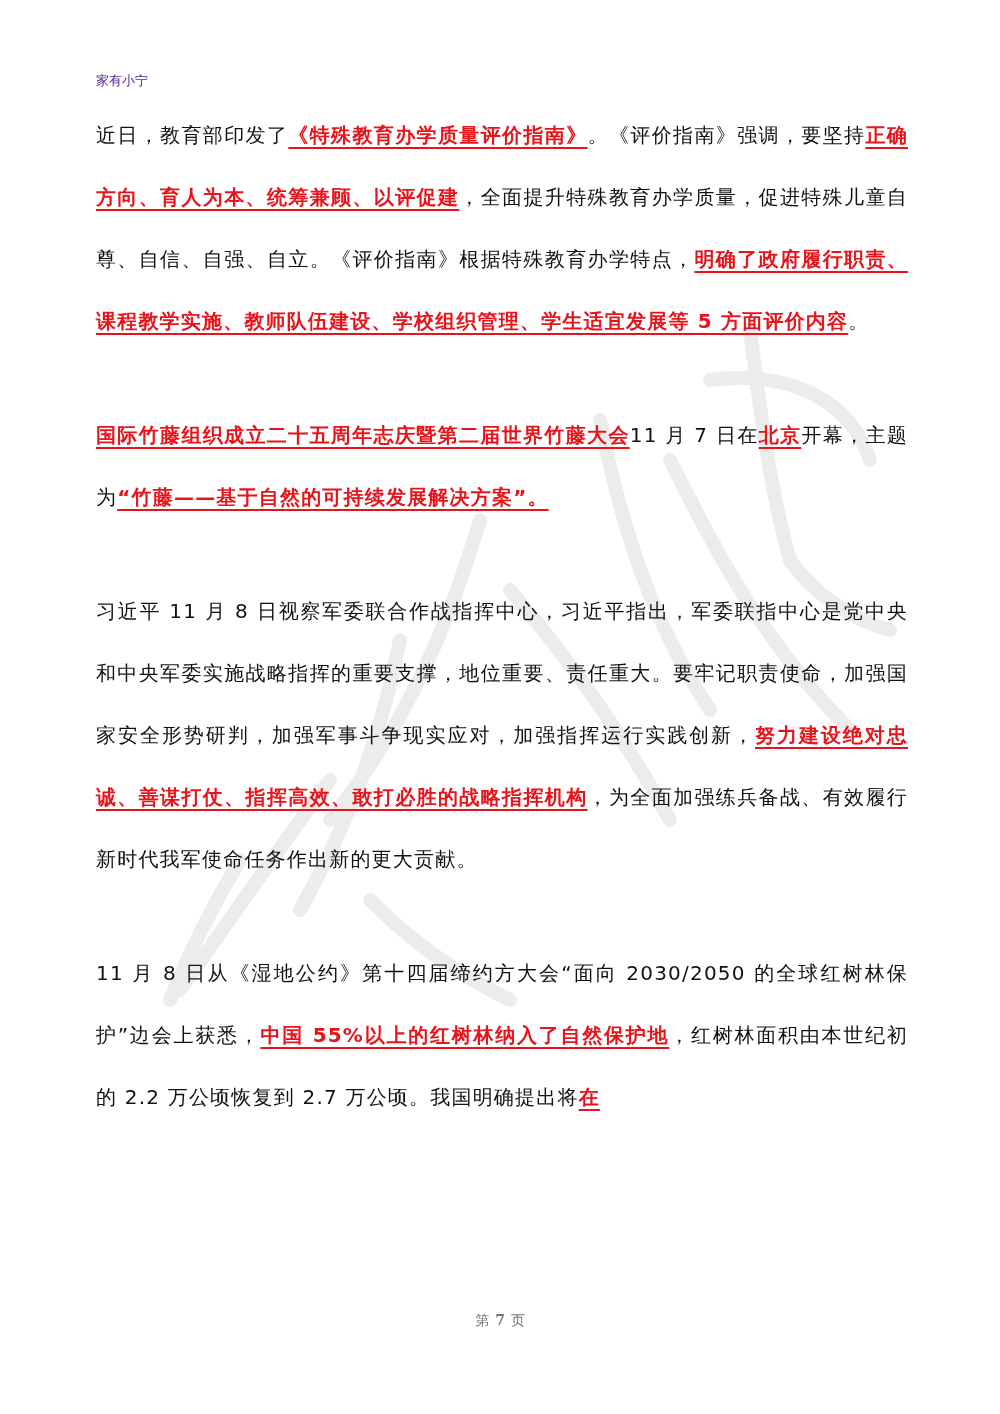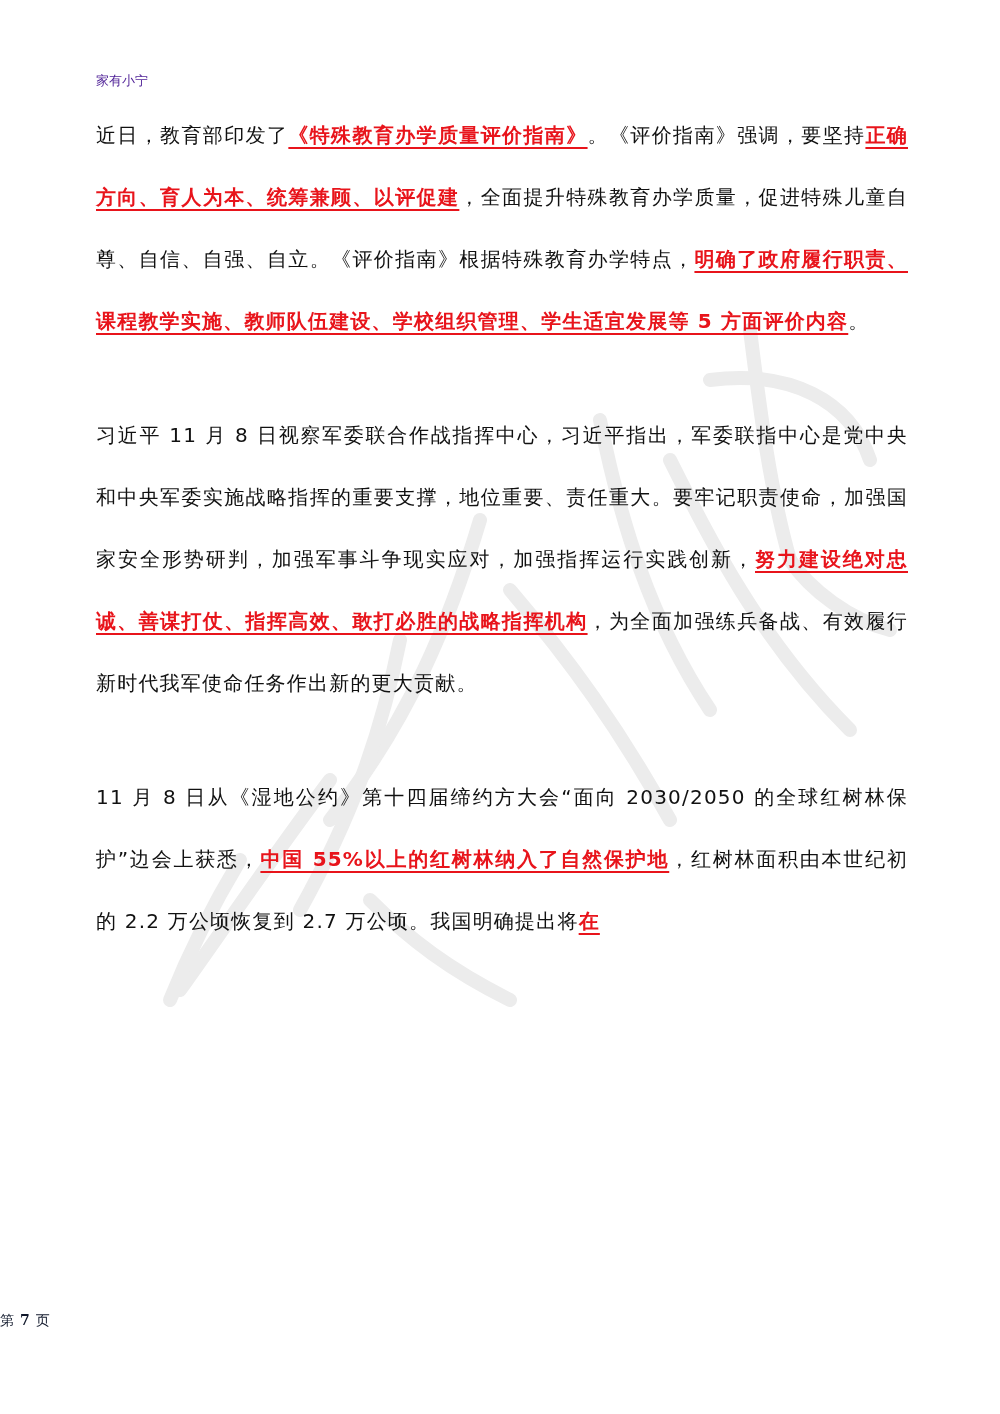--- a/index.html
+++ b/index.html
@@ -53,22 +53,23 @@
       text-decoration: underline;
       text-decoration-color: #e8141b;
       text-decoration-thickness: 2px;
       text-underline-offset: 5px;
     }
     .footer {
       position: absolute;
       left: 0;
       width: 1000px;
       top: 1312px;
+      text-align: center;
       font-size: 14px;
-      color: #0f172a;
+      color: #737373;
       font-family: "DejaVu Serif", "Liberation Serif", serif;
       z-index: 1;
     }
     .footer .num { font-weight: bold; margin: 0 6px; }
   </style>
 </head>
 <body>
 
 <svg class="watermark" viewBox="0 0 760 760" xmlns="http://www.w3.org/2000/svg">
   <g fill="none" stroke="#ececec" stroke-width="14" stroke-linecap="round" stroke-linejoin="round">
@@ -86,20 +87,23 @@
   </g>
 </svg>
 
 <div class="header-text">家有小宁</div>
 
 <div class="content">
   <p class="para">
     <span>近日，教育部印发了</span><span class="hl">《特殊教育办学质量评价指南》</span><span>。《评价指南》强调，要坚持</span><span class="hl">正确方向、育人为本、统筹兼顾、以评促建</span><span>，全面提升特殊教育办学质量，促进特殊儿童自尊、自信、自强、自立。《评价指南》根据特殊教育办学特点，</span><span class="hl">明确了政府履行职责、课程教学实施、教师队伍建设、学校组织管理、学生适宜发展等 5 方面评价内容</span><span>。</span>
   </p>
 
+  <p class="para">
+    <span class="hl">国际竹藤组织成立二十五周年志庆暨第二届世界竹藤大会</span><span>11 月 7 日在</span><span class="hl">北京</span><span>开幕，主题为</span><span class="hl">“竹藤——基于自然的可持续发展解决方案”。</span>
+  </p>
 
   <p class="para">
     <span>习近平 11 月 8 日视察军委联合作战指挥中心，习近平指出，军委联指中心是党中央和中央军委实施战略指挥的重要支撑，地位重要、责任重大。要牢记职责使命，加强国家安全形势研判，加强军事斗争现实应对，加强指挥运行实践创新，</span><span class="hl">努力建设绝对忠诚、善谋打仗、指挥高效、敢打必胜的战略指挥机构</span><span>，为全面加强练兵备战、有效履行新时代我军使命任务作出新的更大贡献。</span>
   </p>
 
 
   <p class="para">
     <span>11 月 8 日从《湿地公约》第十四届缔约方大会“面向 2030/2050 的全球红树林保护”边会上获悉，</span><span class="hl">中国 55%以上的红树林纳入了自然保护地</span><span>，红树林面积由本世纪初的 2.2 万公顷恢复到 2.7 万公顷。我国明确提出将</span><span class="hl">在</span>
   </p>
 </div>

